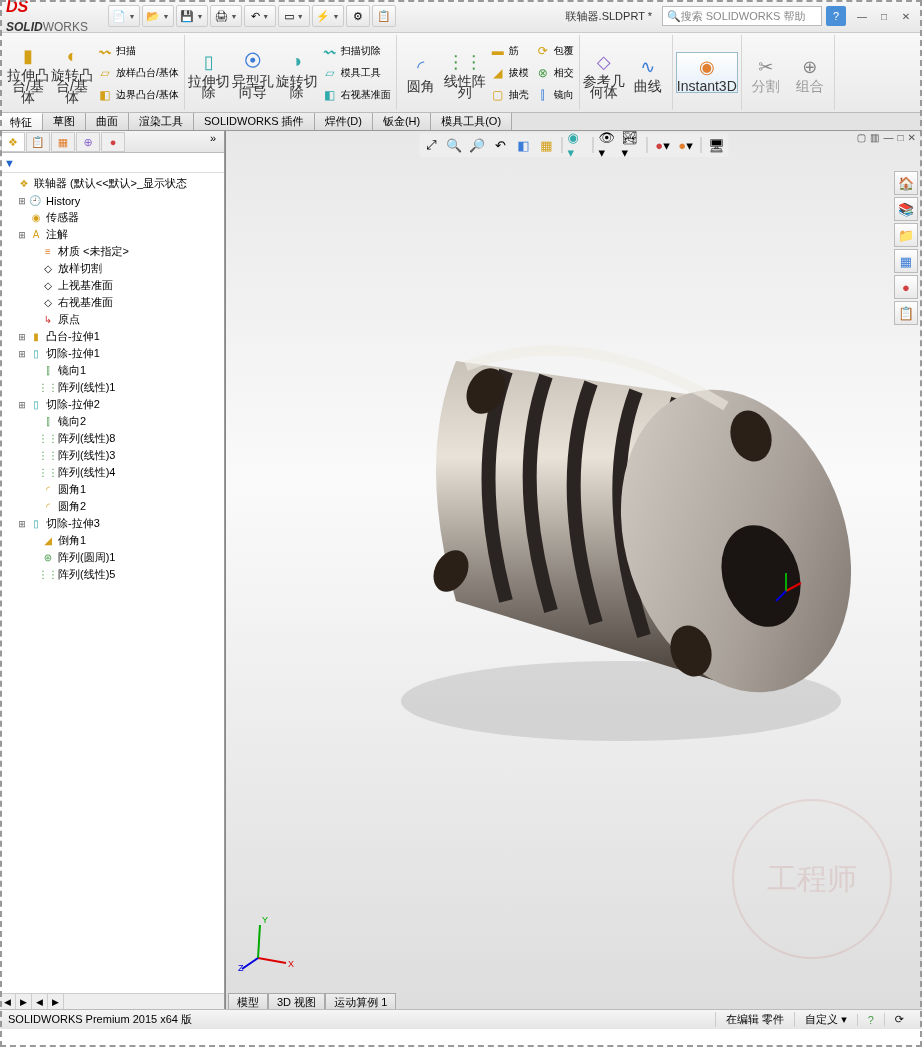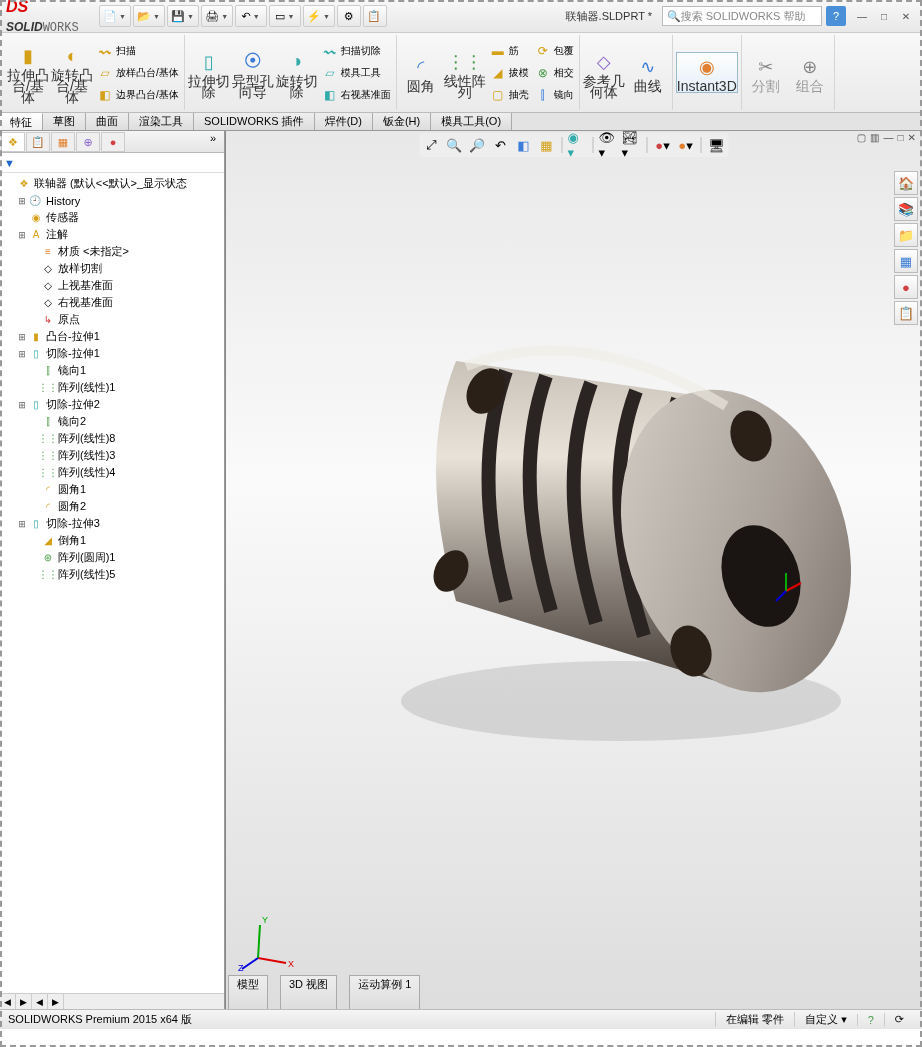--- a/index.html
+++ b/index.html
@@ -4,21 +4,21 @@
 <style>
 * { box-sizing: border-box; margin: 0; padding: 0; font-family: "Microsoft YaHei", Tahoma, sans-serif; }
 body { width: 922px; height: 1047px; overflow: hidden; background: #fff; position: relative; }
 .dashed-border { position: absolute; inset: 0; pointer-events: none; border: 2px dashed #999; }
 
 
 .titlebar { height: 33px; background: linear-gradient(#f8f8f8,#e8e8e8); display: flex; align-items: center; padding: 0 6px; border-bottom: 1px solid #ccc; }
 .logo { font-weight: bold; font-size: 12px; display: flex; align-items: flex-start; gap: 4px; flex-direction: column; }
 .logo-icon { color: #d00; font-size: 16px; font-style: italic; font-weight: bold; }
 .logo .bold { color: #333; font-style: italic; }
-.logo .thin { color: #666; font-weight: normal; font-family: Liberation Mono, monospace; }
+.logo .thin { color: #666; font-weight: normal; }
 .titlebar .tb-group { display: flex; align-items: center; gap: 2px; margin-left: 20px; }
 .tb-btn { width: 24px; height: 22px; background: linear-gradient(#fdfdfd,#e8e8e8); border: 1px solid #ccc; border-radius: 2px; display: flex; align-items: center; justify-content: center; font-size: 11px; cursor: pointer; }
 .tb-btn.dd { width: 32px; }
 .tb-btn .arrow { font-size: 7px; margin-left: 2px; color: #555; }
 .doc-title { margin-left: auto; font-size: 11px; color: #333; }
 .search-box { width: 160px; height: 20px; border: 1px solid #bbb; background: #fff; font-size: 11px; padding: 0 4px; margin-left: 10px; display: flex; align-items: center; color: #888; }
 .qmark { width: 20px; height: 20px; background: #4a90d9; color: #fff; border-radius: 2px; display: flex; align-items: center; justify-content: center; font-size: 11px; margin-left: 4px; }
 .win-ctrl { margin-left: 6px; display: flex; gap: 2px; }
 .win-ctrl span { width: 20px; height: 16px; display: flex; align-items: center; justify-content: center; font-size: 10px; color: #555; cursor: pointer; }
 
@@ -59,21 +59,21 @@
 
 
 .viewport { flex: 1; background: linear-gradient(#e8e8e8,#fafafa 40%,#ddd); position: relative; border-left: 1px solid #888; }
 .view-toolbar { position: absolute; top: 2px; left: 50%; transform: translateX(-50%); height: 24px; display: flex; gap: 3px; background: rgba(240,240,240,0.7); padding: 2px; border-radius: 3px; }
 .vt-btn { width: 20px; height: 20px; display: flex; align-items: center; justify-content: center; font-size: 13px; cursor: pointer; }
 .vt-sep { width: 1px; background: #bbb; margin: 2px 2px; }
 .view-winctrl { position: absolute; top: 1px; right: 6px; font-size: 10px; color: #555; display: flex; gap: 4px; }
 .coupling { position: absolute; left: 130px; top: 130px; width: 530px; height: 500px; }
 .coupling svg { width: 100%; height: 100%; }
 .triad { position: absolute; left: 12px; bottom: 32px; }
-.bottom-tabs { position: absolute; left: 2px; bottom: 0; height: 34px; display: flex; font-size: 11px; gap: 12px; }
+.bottom-tabs { position: absolute; left: 2px; bottom: 0; height: 16px; display: flex; font-size: 11px; }
 .bottom-tabs .btab { padding: 1px 8px; background: linear-gradient(#eee,#ddd); border: 1px solid #aaa; border-bottom: none; cursor: pointer; }
 .right-palette { position: absolute; right: 4px; top: 40px; width: 24px; display: flex; flex-direction: column; gap: 2px; }
 .right-palette .p-btn { width: 24px; height: 24px; background: linear-gradient(#fefefe,#e8e8e8); border: 1px solid #bbb; display: flex; align-items: center; justify-content: center; font-size: 13px; cursor: pointer; }
 .watermark { position: absolute; right: 30px; bottom: 50px; width: 160px; height: 160px; border: 2px solid rgba(200,100,100,0.15); border-radius: 50%; display: flex; align-items: center; justify-content: center; color: rgba(180,80,80,0.15); font-size: 30px; }
 
 
 .statusbar { height: 20px; background: linear-gradient(#f5f5f5,#e5e5e5); border-top: 1px solid #bbb; display: flex; align-items: center; font-size: 11px; padding: 0 8px; }
 .statusbar .spacer { flex: 1; }
 .statusbar .seg { padding: 0 10px; border-left: 1px solid #ccc; }
 
@@ -485,20 +485,21 @@
       <svg width="60" height="60">
         <line x1="20" y1="45" x2="48" y2="50" stroke="#d00" stroke-width="2"></line>
           <text x="50" y="54" font-size="9" fill="#d00">X</text>
         <line x1="20" y1="45" x2="22" y2="12" stroke="#0a0" stroke-width="2"></line>
           <text x="24" y="10" font-size="9" fill="#0a0">Y</text>
         <line x1="20" y1="45" x2="4" y2="56" stroke="#00d" stroke-width="2"></line>
           <text x="0" y="58" font-size="9" fill="#00d">Z</text>
       </svg>
     </div>
 
+    <div class="watermark">工程师</div>
 
     <div class="right-palette">
       <div class="p-btn">
           <span class="c-orange">🏠</span>
         </div>
       <div class="p-btn">
           <span class="c-yellow">📚</span>
         </div>
       <div class="p-btn">
           <span class="c-yellow">📁</span>

